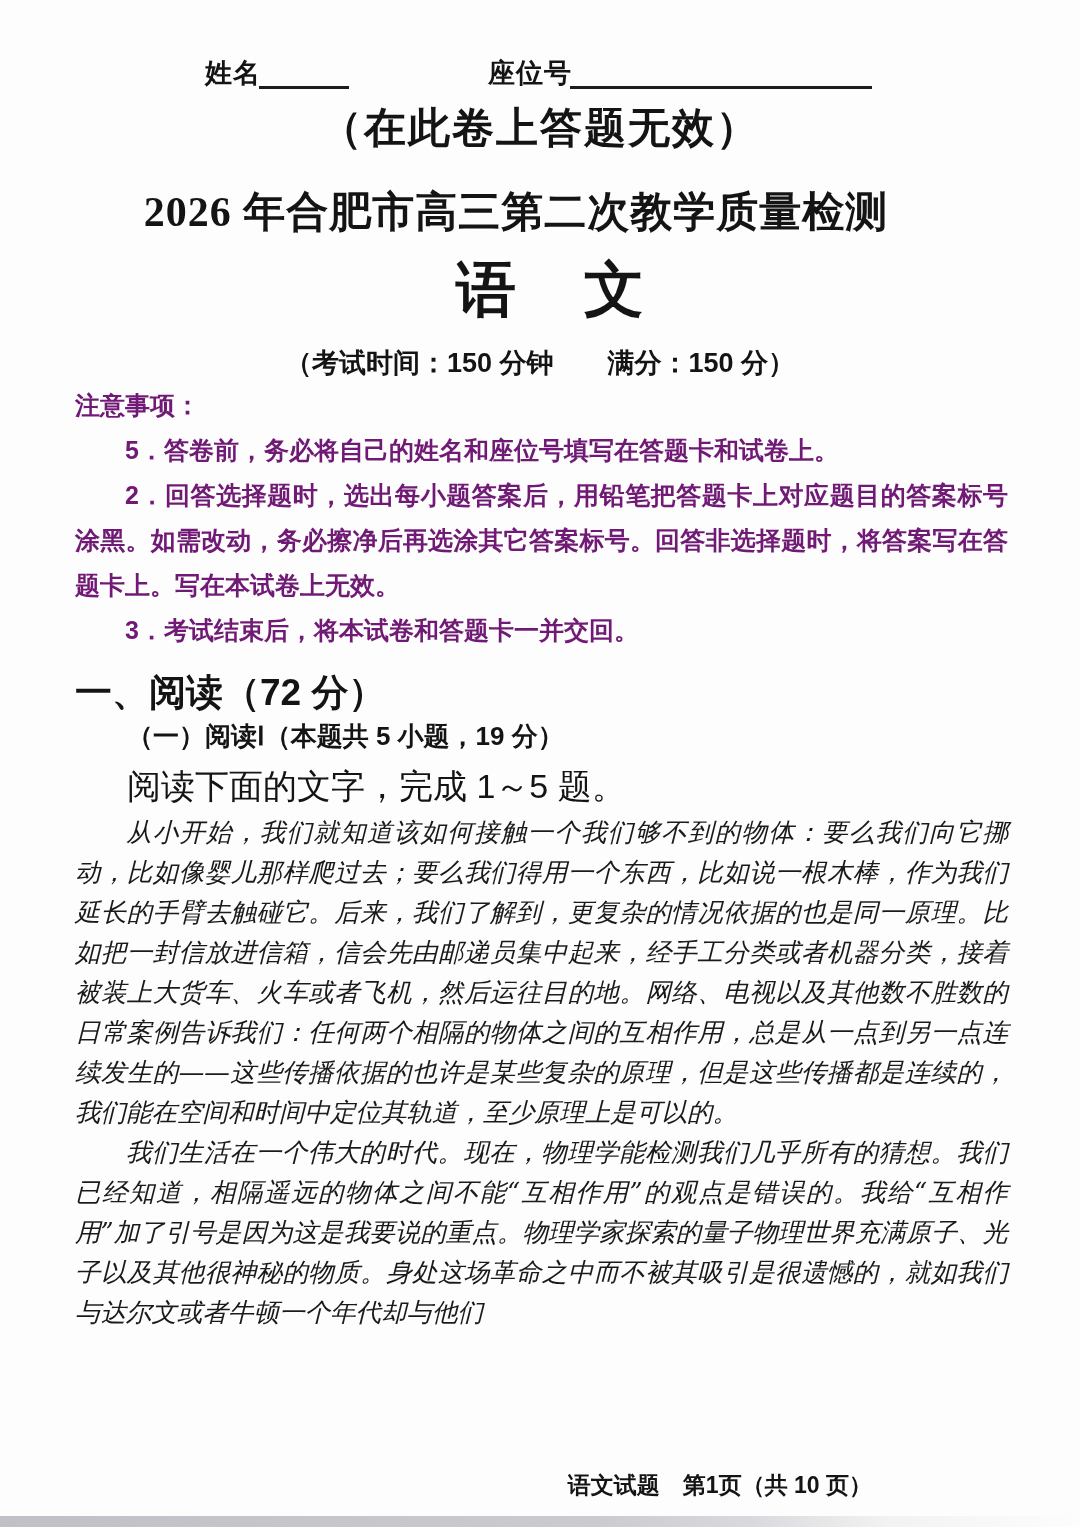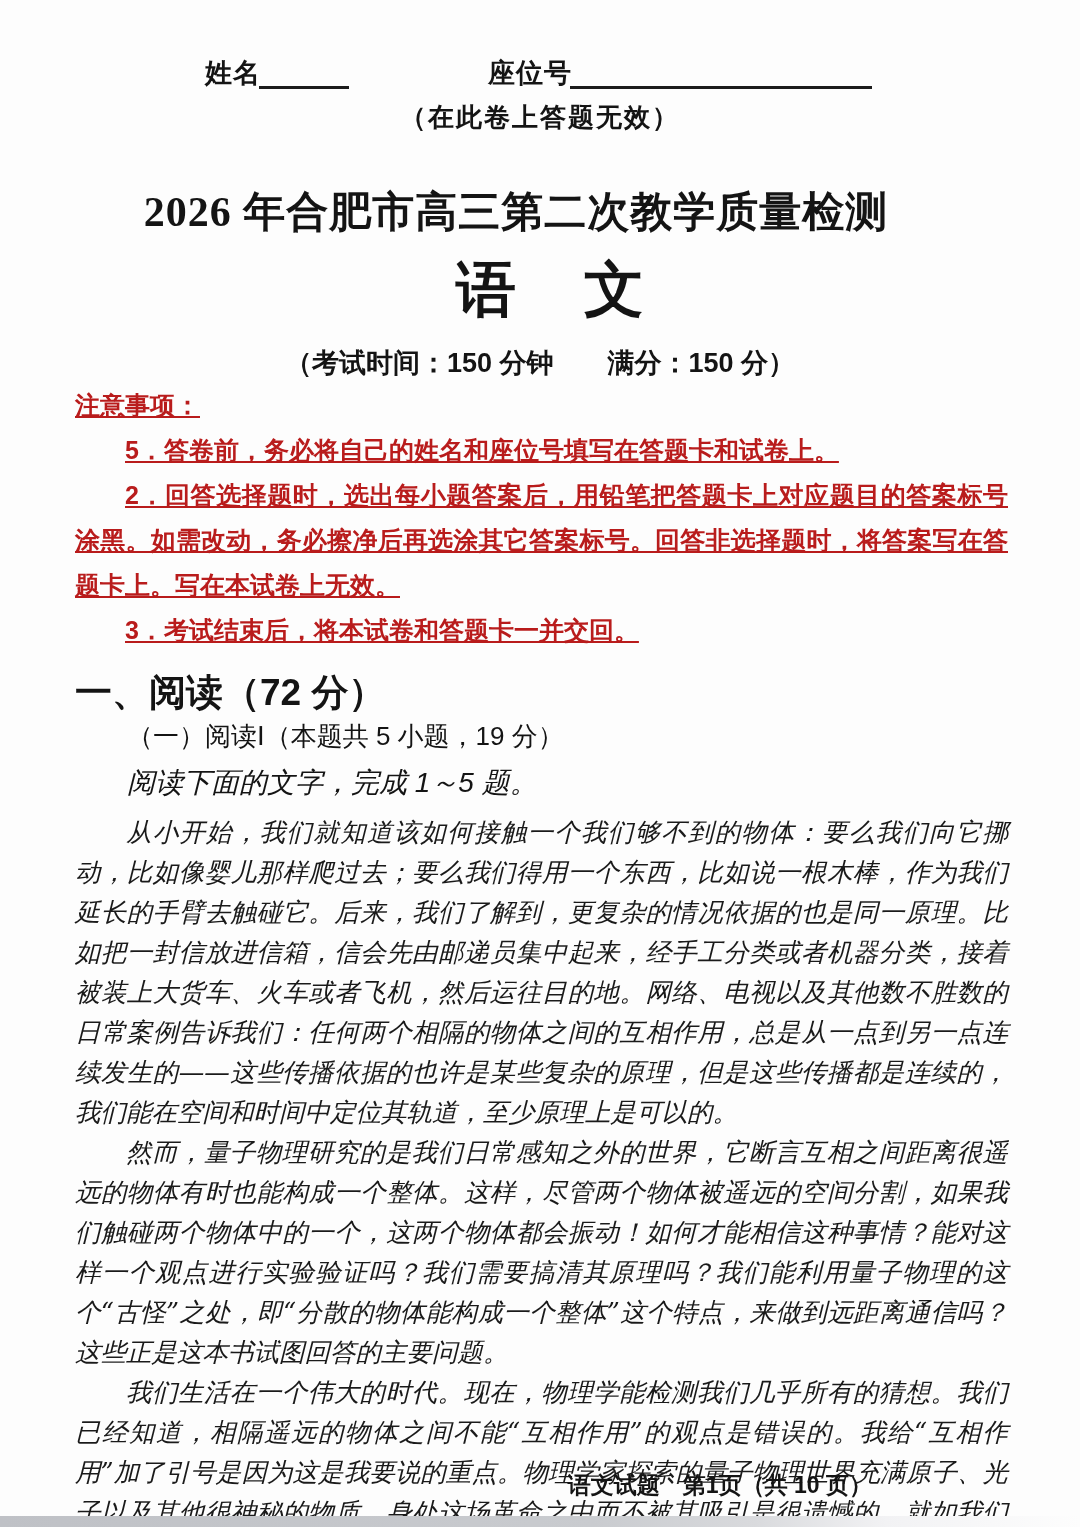--- a/index.html
+++ b/index.html
@@ -38,21 +38,21 @@
   .name-label { left: 205px; }
   .name-line  { left: 259px; width: 90px; }
   .seat-label { left: 488px; }
   .seat-line  { left: 570px; width: 302px; }
 
   .invalid-notice {
     top: 100px;
     left: 0;
     width: 1080px;
     text-align: center;
-    font-size: 26px;
+    font-size: 42px;
     font-weight: 700;
     letter-spacing: 2px;
   }
   .exam-title {
     top: 184px;
     left: 0;
     width: 1032px;
     text-align: center;
     font-size: 42px;
     font-weight: 700;
@@ -77,50 +77,48 @@
     font-weight: 700;
   }
 
   .notices {
     top: 383px;
     left: 75px;
     width: 933px;
     font-size: 25px;
     line-height: 45px;
     font-weight: 600;
-    color: #b91c1c;
-    text-decoration: underline;
+    color: #701a75;
   }
   .notices-heading {
     font-weight: 700;
   }
   .notice-item {
     margin: 0;
     text-indent: 2em;
     text-align: justify;
   }
 
   .section-heading {
     top: 668px;
     left: 75px;
     font-size: 37px;
     font-weight: 700;
   }
   .part-heading {
     top: 719px;
     left: 127px;
     font-size: 26px;
-    font-weight: 400;
+    font-weight: 700;
   }
   .reading-instruction {
     top: 764px;
     left: 127px;
-    font-size: 28px;
+    font-size: 34px;
     font-weight: 500;
-    font-style: italic;
   }
 
   .passage {
     top: 812px;
     left: 75px;
     width: 933px;
     font-size: 25.5px;
     line-height: 40px;
     font-family: "DejaVu Serif", "Liberation Serif", serif;
     font-style: italic;
@@ -179,21 +177,20 @@
   </div>
 
   <div class="abs section-heading">一、阅读（72 分）</div>
 
   <div class="abs part-heading">（一）阅读Ⅰ（本题共 5 小题，19 分）</div>
 
   <div class="abs reading-instruction">阅读下面的文字，完成 1～5 题。</div>
 
   <div class="abs passage">
     <p>从小开始，我们就知道该如何接触一个我们够不到的物体：要么我们向它挪动，比如像婴儿那样爬过去；要么我们得用一个东西，比如说一根木棒，作为我们延长的手臂去触碰它。后来，我们了解到，更复杂的情况依据的也是同一原理。比如把一封信放进信箱，信会先由邮递员集中起来，经手工分类或者机器分类，接着被装上大货车、火车或者飞机，然后运往目的地。网络、电视以及其他数不胜数的日常案例告诉我们：任何两个相隔的物体之间的互相作用，总是从一点到另一点连续发生的——这些传播依据的也许是某些复杂的原理，但是这些传播都是连续的，我们能在空间和时间中定位其轨道，至少原理上是可以的。</p>
-    <p>然而，量子物理研究的是我们日常感知之外的世界，它断言互相之间距离很遥远的物体有时也能构成一个整体。这样，尽管两个物体被遥远的空间分割，如果我们触碰两个物体中的一个，这两个物体都会振动！如何才能相信这种事情？能对这样一个观点进行实验验证吗？我们需要搞清其原理吗？我们能利用量子物理的这个“古怪”之处，即“分散的物体能构成一个整体”这个特点，来做到远距离通信吗？这些正是这本书试图回答的主要问题。</p>
     <p>我们生活在一个伟大的时代。现在，物理学能检测我们几乎所有的猜想。我们已经知道，相隔遥远的物体之间不能“互相作用”的观点是错误的。我给“互相作用”加了引号是因为这是我要说的重点。物理学家探索的量子物理世界充满原子、光子以及其他很神秘的物质。身处这场革命之中而不被其吸引是很遗憾的，就如我们与达尔文或者牛顿一个年代却与他们</p>
   </div>
 
   <div class="abs page-footer">语文试题　第1页（共 10 页）</div>
 
   <div class="abs scan-edge"></div>
 
 </div>
 
 </body></html>

